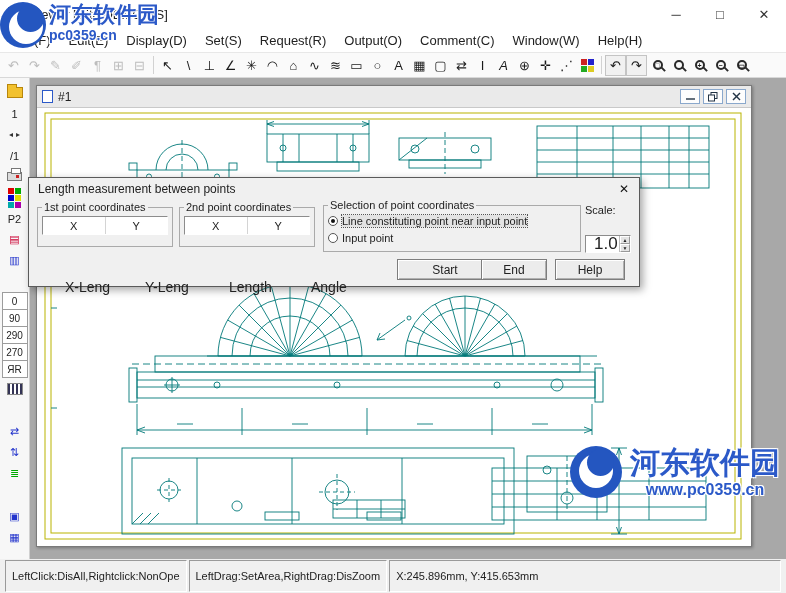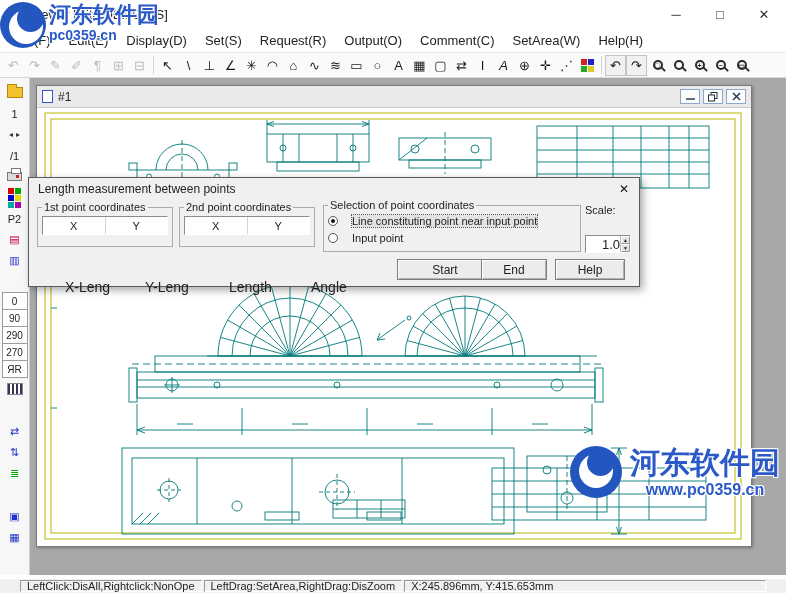--- a/index.html
+++ b/index.html
@@ -60,43 +60,43 @@
 .dlg-close{margin-left:auto;width:18px;text-align:center;font-size:12px;color:#111}
 .dlg-body{position:relative;height:87px}
 fieldset.grp{position:absolute;border:1px solid #aaa;padding:1px 4px 17px}
 fieldset legend{font-size:11px;padding:0 2px}
 .g1{left:8px;top:2px;width:136px;height:46px}
 .g2{left:150px;top:2px;width:136px;height:46px}
 .g3{left:294px;top:0;width:258px;height:53px}
 .xy-panel{display:flex;height:19px;border:1px solid;border-color:#8c8c8c #fff #fff #8c8c8c;background:#fff;margin-top:2px}
 .xy-cell{flex:1;display:flex;align-items:center;justify-content:center;font-size:11px}
 .xy-cell+.xy-cell{border-left:1px solid #d4d4d4}
-.radio{display:flex;align-items:center;gap:14px;font-size:11px;height:16px;margin-top:1px}
+.radio{display:flex;align-items:center;gap:4px;font-size:11px;height:16px;margin-top:1px}
 .rb{width:10px;height:10px;border:1px solid #555;border-radius:50%;background:#fff;position:relative;flex:0 0 auto}
 .rb.checked::after{content:"";position:absolute;inset:2px;background:#111;border-radius:50%}
 .rlabel{white-space:nowrap}
 .rlabel.focus{outline:1px dotted #555;background:#e3e3e3}
 .scale{position:absolute;left:556px;top:5px;width:52px}
 .scale-label{font-size:11px;margin-bottom:19px}
 .spin{display:flex;height:18px;width:46px;border:1px solid;border-color:#8c8c8c #fff #fff #8c8c8c;background:#fff}
-.spin-val{flex:1;font-size:13px;display:flex;align-items:center;padding-left:16px}
+.spin-val{flex:1;font-size:17px;display:flex;align-items:center;padding-left:8px}
 .spin-btns{width:11px;display:flex;flex-direction:column;border-left:1px solid #bbb}
 .spin-btns span{flex:1;display:flex;align-items:center;justify-content:center;font-size:5px;background:#e4e4e4;border:1px solid #fff;border-right-color:#999;border-bottom-color:#999;line-height:1}
 .results span{position:absolute;top:80px;font-size:14px}
 .results span:nth-child(1){left:36px}
 .results span:nth-child(2){left:116px}
 .results span:nth-child(3){left:200px}
 .results span:nth-child(4){left:282px}
 .dlg-btn{position:absolute;top:60px;height:21px;background:#ececec;border:1px solid #7d7d7d;box-shadow:inset 1px 1px 0 #fff,inset -1px -1px 0 #b0b0b0;font-size:12px;display:flex;align-items:center;justify-content:center}
 .btn-start{left:368px;width:96px}
 .btn-end{left:452px;width:66px}
 .btn-help{left:526px;width:70px}
 
 
-.statusbar{position:absolute;left:0;right:0;bottom:0;height:14px;background:#f0f0f0;display:flex;gap:2px;padding:1px 20px;font-size:11px}
+.statusbar{position:absolute;left:0;right:0;bottom:0;height:34px;background:#f0f0f0;display:flex;gap:2px;padding:1px 5px;font-size:11px}
 .st-panel{border:1px solid;border-color:#9a9a9a #fff #fff #9a9a9a;display:flex;align-items:center;padding:0 6px;white-space:nowrap}
 .st-right{flex:1}
 
 
 .wm{position:absolute;z-index:80;color:#2b59c8;pointer-events:none}
 .wm-top{left:0;top:2px;display:flex;align-items:flex-start;gap:3px}
 .wm-logo{width:46px;height:46px;border-radius:50%;background:#2456c0;position:relative;overflow:hidden;flex:0 0 auto}
 .wm-logo::before{content:"";position:absolute;left:9px;top:8px;width:34px;height:34px;border-radius:50%;background:#fff}
 .wm-logo::after{content:"";position:absolute;left:17px;top:3px;width:27px;height:27px;border-radius:50%;background:#2456c0}
 .wm-text{display:flex;flex-direction:column}
@@ -121,21 +121,21 @@
 </div>
 
 <div class="menubar">
     <span class="menu-item">File(F)</span>
     <span class="menu-item">Edit(E)</span>
     <span class="menu-item">Display(D)</span>
     <span class="menu-item">Set(S)</span>
     <span class="menu-item">Request(R)</span>
     <span class="menu-item">Output(O)</span>
     <span class="menu-item">Comment(C)</span>
-    <span class="menu-item">SetArea(W)</span>
+    <span class="menu-item">Window(W)</span>
     <span class="menu-item">Help(H)</span>
   </div>
 
 <div class="toolbar">
     <span class="tb-btn disabled">↶</span>
     <span class="tb-btn disabled">↷</span>
     <span class="tb-btn disabled">✎</span>
     <span class="tb-btn disabled">✐</span>
     <span class="tb-btn disabled">¶</span>
     <span class="tb-btn disabled">⊞</span>

